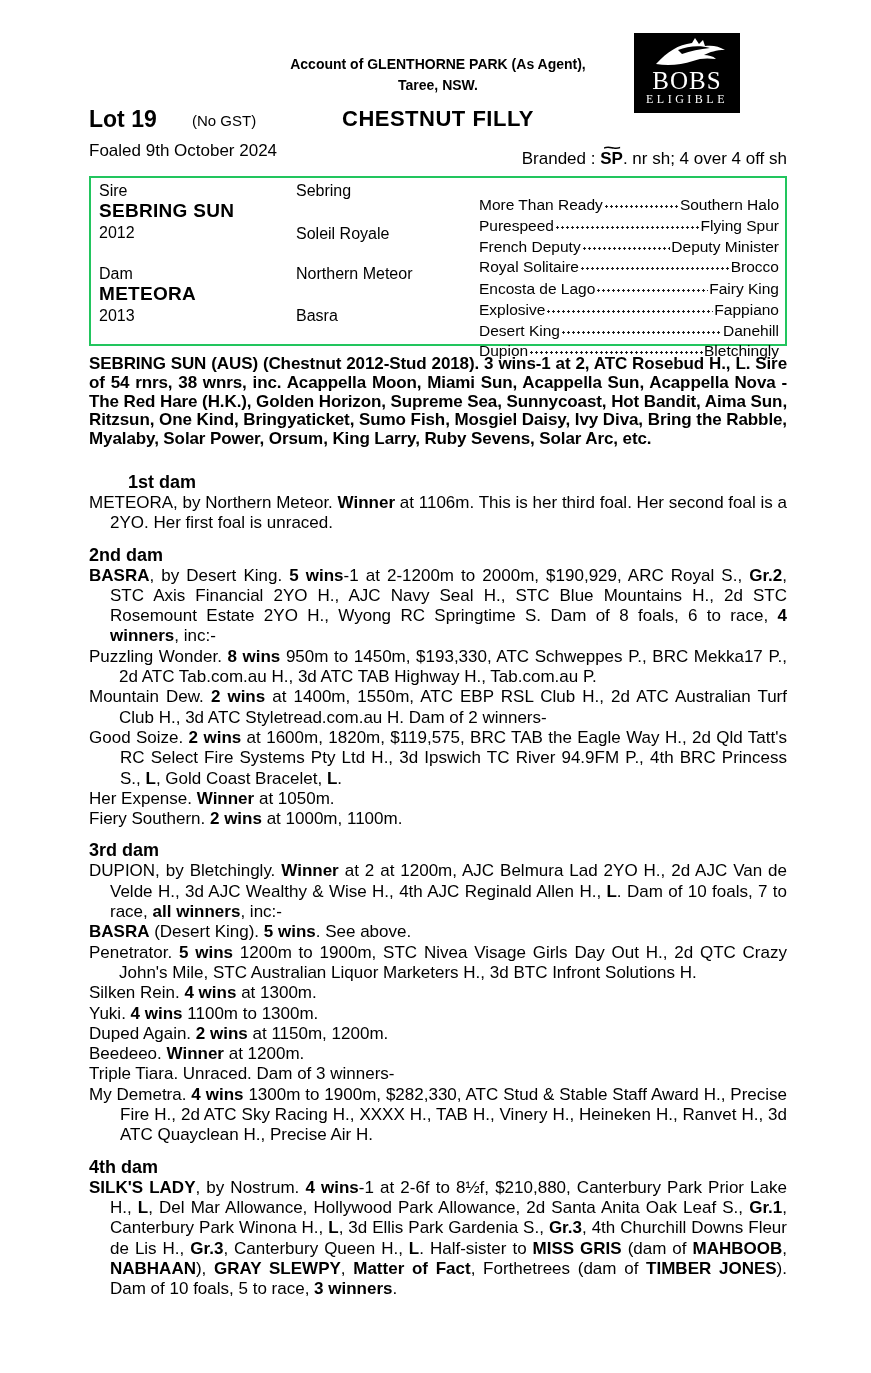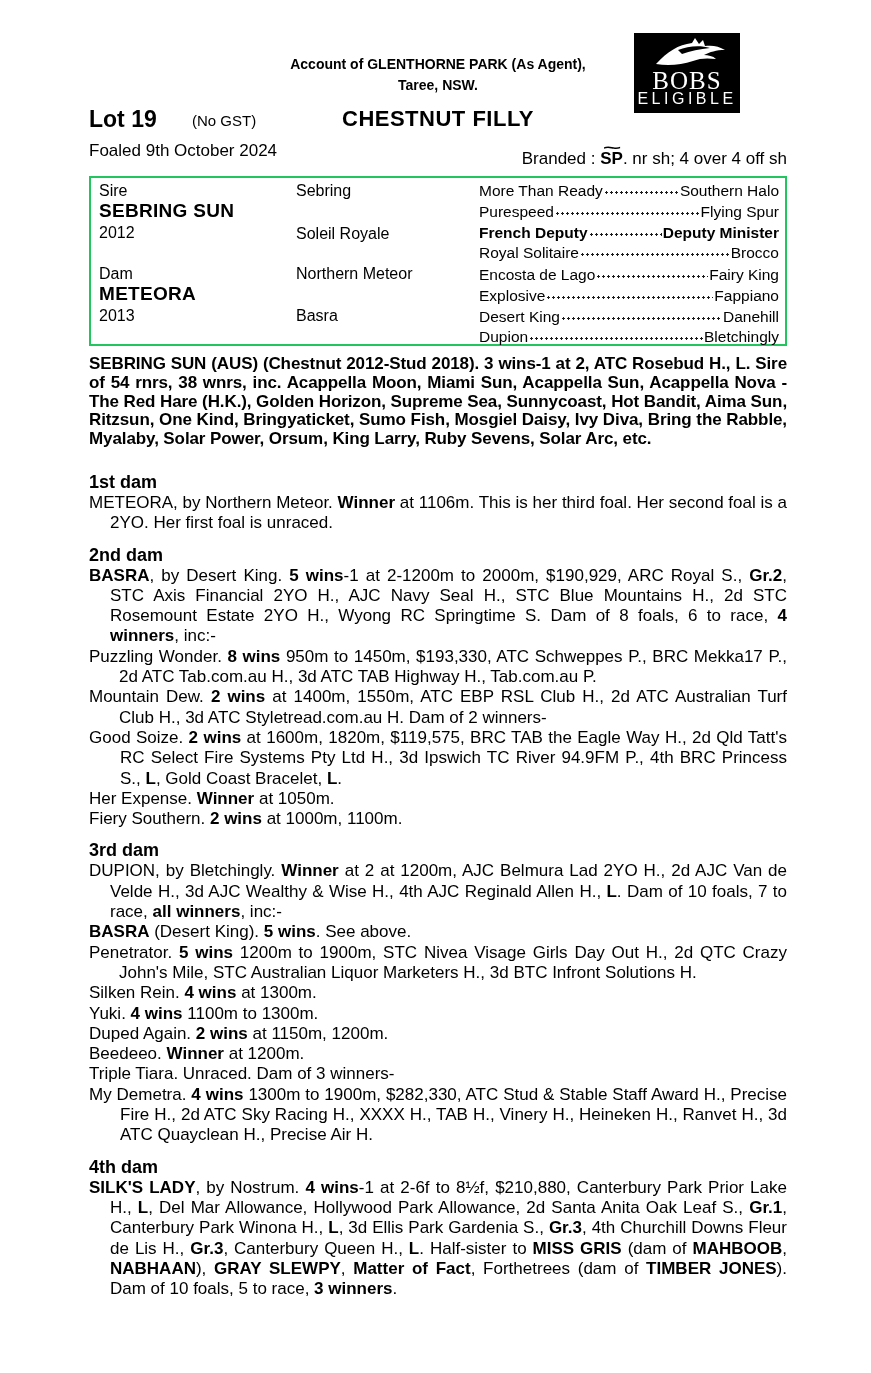--- a/index.html
+++ b/index.html
@@ -8,21 +8,21 @@
     font-family:"Liberation Sans",sans-serif;color:#000;overflow:hidden;
   }
   .col{position:absolute;left:89px;width:698px;}
 
   
   .account{top:54px;text-align:center;font-weight:bold;font-size:14px;line-height:21px;}
   .logo{position:absolute;left:634px;top:33px;width:106px;height:80px;background:#000;color:#fff;
         display:flex;flex-direction:column;align-items:center;justify-content:flex-start;}
   .logo svg{display:block;margin-top:4px;}
   .logo-bobs{font-family:"Liberation Serif",serif;font-size:25px;line-height:24px;letter-spacing:1px;}
-  .logo-elig{font-family:Liberation Sans, sans-serif;font-size:16px;letter-spacing:3.5px;line-height:12px;text-align:center;}
+  .logo-elig{font-family:Liberation Serif, serif;font-size:12px;letter-spacing:3.5px;line-height:12px;text-align:center;}
 
   .lotrow{top:106px;height:30px;}
   .lot-label{position:absolute;left:0;top:0;font-size:23px;font-weight:bold;}
   .lot-gst{position:absolute;left:103px;top:6px;font-size:15px;}
   .lot-title{position:absolute;left:0;width:100%;top:0;text-align:center;font-size:22px;font-weight:bold;letter-spacing:0.5px;}
 
   .foalrow{top:141px;height:24px;font-size:17px;}
   .foaled{position:absolute;left:0;top:0;}
   .branded{position:absolute;right:0;top:8px;}
   .sp-wrap{position:relative;display:inline-block;font-weight:bold;}
@@ -32,30 +32,30 @@
   .ped{top:176px;height:170px;border:2px solid #22c55e;box-sizing:border-box;}
   .ped .cell{position:absolute;white-space:nowrap;}
   .ped .c1{left:8px;font-size:16px;}
   .ped .c2{left:205px;font-size:16px;}
   .ped .name{font-weight:bold;font-size:19px;letter-spacing:0.3px;}
   .anc-col{position:absolute;left:388px;right:6px;top:0;bottom:0;}
   .leader-row{position:absolute;left:0;right:0;display:flex;align-items:baseline;font-size:15.5px;line-height:19px;}
   .leader-row .dots{flex:1;height:12px;margin:0 1px;
      background-image:radial-gradient(circle,#1a1a1a 1.1px,transparent 1.35px);
      background-size:5px 5px;background-repeat:repeat-x;background-position:left bottom 1px;}
-  .leader-row .rn{white-space:nowrap;}
+  .leader-row .rn{white-space:nowrap;margin-top:14px;}
   .leader-row .ln{white-space:nowrap;}
 
   
   .sire-sum{top:355px;font-weight:bold;font-size:17px;line-height:18.8px;text-align:justify;letter-spacing:-0.1px;}
 
   
   .sections{top:472px;font-size:17px;line-height:20.3px;}
   .dam-heading{font-size:18px;font-weight:bold;margin:11px 0 0 0;line-height:21px;}
-  .sections .dam-heading:first-child{margin-top:0;}
+  .sections .dam-heading:first-child{margin-top:0;margin-left:39px;}
   .sections p{margin:0;text-align:justify;}
   .e0{padding-left:21px;text-indent:-21px;}
   .e1{margin-left:10px;padding-left:30px;text-indent:-30px;}
   .e2{margin-left:19px;padding-left:31px;text-indent:-31px;}
   .b{font-weight:bold;}
 </style>
 </head>
 <body>
 
 <div class="page">
@@ -106,21 +106,21 @@
         <div class="leader-row" style="top: 3px;">
           <span class="ln">More Than Ready</span>
           <span class="dots"></span>
           <span class="rn">Southern Halo</span>
         </div>
         <div class="leader-row" style="top: 24px;">
           <span class="ln">Purespeed</span>
           <span class="dots"></span>
           <span class="rn">Flying Spur</span>
         </div>
-        <div class="leader-row" style="top: 45px; font-weight: bold;">
+        <div class="leader-row" style="top: 45px;">
           <span class="ln">French Deputy</span>
           <span class="dots"></span>
           <span class="rn">Deputy Minister</span>
         </div>
         <div class="leader-row" style="top: 65px;">
           <span class="ln">Royal Solitaire</span>
           <span class="dots"></span>
           <span class="rn">Brocco</span>
         </div>
         <div class="leader-row" style="top: 87px;">

